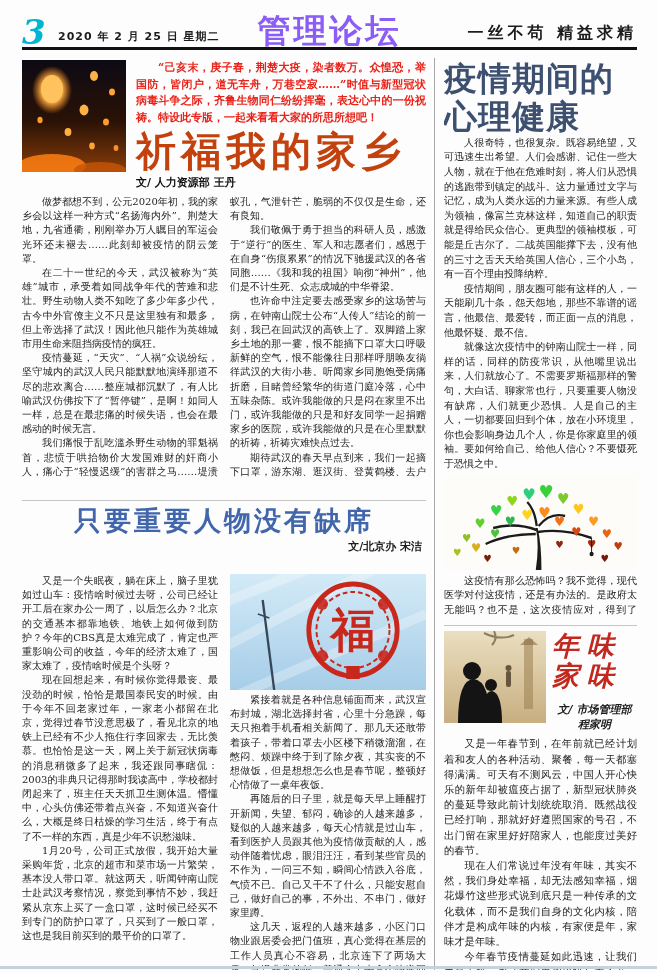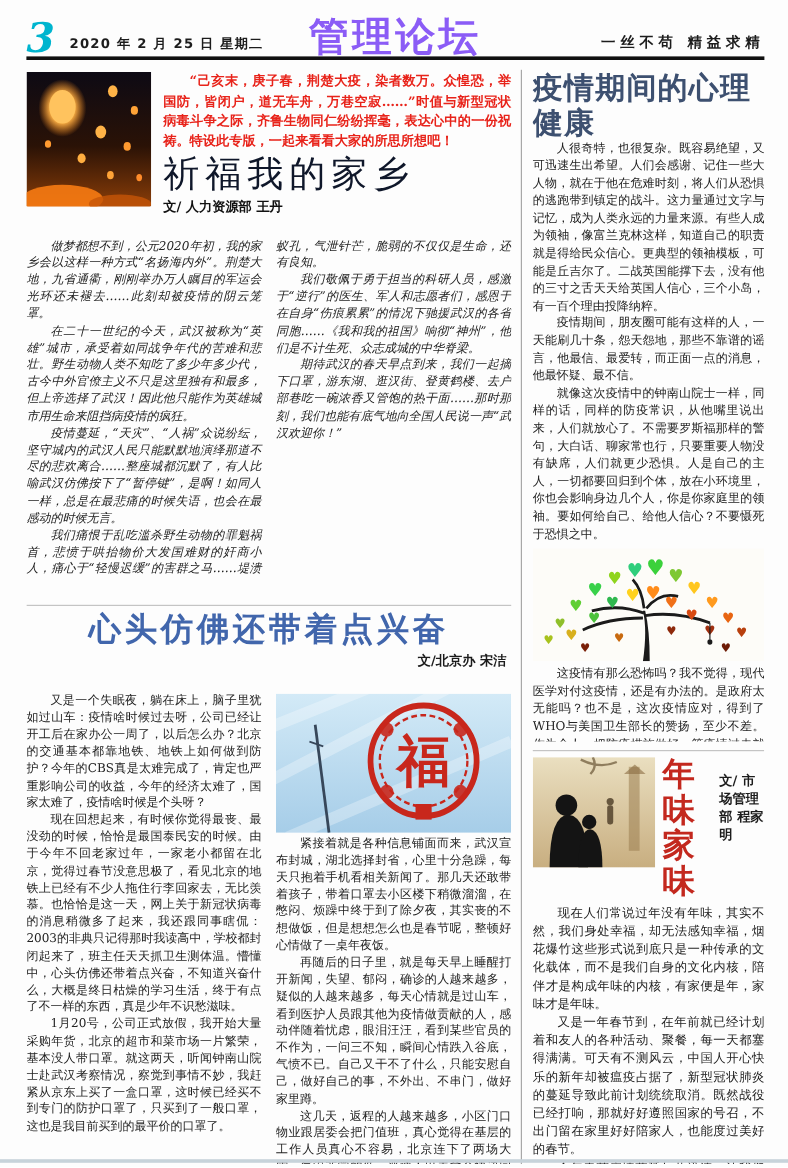--- a/index.html
+++ b/index.html
@@ -5,59 +5,59 @@
   * { margin:0; padding:0; box-sizing:border-box; }
   html,body { width:657px; background:#fff; }
   body { font-family:"DejaVu Sans", sans-serif; color:#1c1c1c; }
   .page { width:657px; height:973px; overflow:hidden; padding:6px 20px 0 22px; background:#fdfdfd; position:relative; }
 
   
   .masthead-row { position:relative; height:44px; border-bottom:3px solid #111; }
   .page-num { position:absolute; left:0; bottom:-2px; font-family:"DejaVu Serif", serif; font-style:italic; font-weight:bold; font-size:34px; color:#00b5cf; line-height:1; }
   .date { position:absolute; left:36px; bottom:3px; font-size:11px; font-weight:bold; letter-spacing:1px; }
   .masthead { position:absolute; left:50%; transform:translateX(-50%); bottom:0px; font-size:33px; font-weight:800; color:#8b5cf6; letter-spacing:3px; line-height:1; }
-  .slogan { position:absolute; right:0; bottom:3px; font-size:12px; font-weight:bold; letter-spacing:4px; }
+  .slogan { position:absolute; right:0; bottom:3px; font-size:16px; font-weight:bold; letter-spacing:4px; }
 
   
   .content { display:flex; margin-top:8px; height:912px; overflow:hidden; }
   .left-col { width:412px; padding-right:8px; }
   .right-col { flex:1; border-left:1px solid #a8a8a8; padding-left:9px; overflow:hidden; }
 
   
   .lanterns { float:left; width:104px; height:112px; margin:2px 10px 4px 0; display:block; }
   .quote { font-family:"DejaVu Serif", serif; color:#e8231a; font-weight:bold; font-size:11px; line-height:16.5px; text-align:justify; text-indent:2em; padding-top:2px; }
-  .a1-title { clear:none; font-size:30px; font-weight:400; color:#0f172a; letter-spacing:5px; line-height:1.05; margin-top:4px; }
+  .a1-title { clear:none; font-size:40px; font-weight:700; color:#c2410c; letter-spacing:5px; line-height:1.05; margin-top:4px; }
   .byline { text-align:left; font-size:11px; font-weight:bold; color:#111; padding:3px 8px 2px 0; }
 
   .body-cols { clear:both; column-count:2; column-gap:12px; column-fill:auto; overflow:hidden;
                font-family:"DejaVu Serif", serif; font-size:10px; line-height:14.2px; text-align:justify; color:#222; }
   .body-cols p { text-indent:2em; }
-  .a1-body { height:298px; margin-top:17px;font-style:italic; }
+  .a1-body { height:298px; margin-top:3px; }
 
   .section-sep { border:none; border-top:1px solid #c4c4c4; margin:7px 0 5px; }
 
   .a3-head { position:relative; height:46px; }
   .a3-title { text-align:center; font-size:27px; font-weight:800; color:#4166ac; letter-spacing:3px; line-height:1.1; }
   .a3-byline { position:absolute; right:4px; bottom:-2px; font-size:11px; font-weight:bold; background:transparent; }
   .a3-body { height:404px; margin-top:22px; }
   .fu-img { width:100%; height:116px; display:block; margin:3px 0; break-inside:avoid; }
 
   
-  .a2-title { font-size:25px; font-weight:800; color:#3d5070; letter-spacing:1px; line-height:1.15; margin-top:2px; }
+  .a2-title { font-size:33px; font-weight:800; color:#3d5070; letter-spacing:1px; line-height:1.15; margin-top:2px; }
   .r-byline { text-align:right; font-size:11px; font-weight:bold; padding:3px 4px 3px 0; }
   .r-body { font-family:"DejaVu Serif", serif; font-size:10px; line-height:14.6px; text-align:justify; color:#222; }
   .r-body p { text-indent:2em; }
   .tree-img { width:100%; height:94px; display:block; margin:4px 0; }
   .a2-wrap { height:560px; overflow:hidden; }
 
   .a4-head { display:flex; margin-top:4px; }
   .silhouette { width:102px; height:92px; flex:0 0 102px; display:block; }
-  .a4-titlebox { flex:1; padding-left:6px; display:flex; flex-direction:row; justify-content:center; }
+  .a4-titlebox { flex:1; padding-left:6px; display:flex; flex-direction:column; justify-content:center;font-style:italic; }
   .a4-title { font-family:"DejaVu Serif", serif; font-size:27px; font-weight:800; color:#c3281e; letter-spacing:8px; line-height:1.1; }
-  .a4-byline { text-align:left; font-size:11px; font-weight:bold; margin-top:12px; }
+  .a4-byline { text-align:center; font-size:11px; font-weight:bold; margin-top:12px; }
   .a4-body { font-family:"DejaVu Serif", serif; font-size:10.3px; line-height:15.2px; text-align:justify; color:#222; height:292px; overflow:hidden; margin-top:4px; }
   .a4-body p { text-indent:2em; }
 
   .bottom-line { position:absolute; left:0; right:0; bottom:4px; height:3px; background:#c7d3da; }
 </style>
 </head>
 <body>
 
 <div class="page">
 
@@ -104,28 +104,29 @@
 
       <h2 class="a1-title">祈福我的家乡</h2>
       <div class="byline">文/ 人力资源部  王丹</div>
 
       <div class="body-cols a1-body">
         <p>做梦都想不到，公元2020年初，我的家乡会以这样一种方式“名扬海内外”。荆楚大地，九省通衢，刚刚举办万人瞩目的军运会光环还未褪去……此刻却被疫情的阴云笼罩。</p>
         <p>在二十一世纪的今天，武汉被称为“英雄”城市，承受着如同战争年代的苦难和悲壮。野生动物人类不知吃了多少年多少代，古今中外官僚主义不只是这里独有和最多，但上帝选择了武汉！因此他只能作为英雄城市用生命来阻挡病疫情的疯狂。</p>
         <p>疫情蔓延，“天灾”、“人祸”众说纷纭，坚守城内的武汉人民只能默默地演绎那道不尽的悲欢离合……整座城都沉默了，有人比喻武汉仿佛按下了“暂停键”，是啊！如同人一样，总是在最悲痛的时候失语，也会在最感动的时候无言。</p>
         <p>我们痛恨于乱吃滥杀野生动物的罪魁祸首，悲愤于哄抬物价大发国难财的奸商小人，痛心于“轻慢迟缓”的害群之马……堤溃蚁孔，气泄针芒，脆弱的不仅仅是生命，还有良知。</p>
         <p>我们敬佩于勇于担当的科研人员，感激于“逆行”的医生、军人和志愿者们，感恩于在自身“伤痕累累”的情况下驰援武汉的各省同胞……《我和我的祖国》响彻“神州”，他们是不计生死、众志成城的中华脊梁。</p>
+        <p>也许命中注定要去感受家乡的这场苦与病，在钟南山院士公布“人传人”结论的前一刻，我已在回武汉的高铁上了。双脚踏上家乡土地的那一霎，恨不能摘下口罩大口呼吸新鲜的空气，恨不能像往日那样呼朋唤友徜徉武汉的大街小巷。听闻家乡同胞饱受病痛折磨，目睹曾经繁华的街道门庭冷落，心中五味杂陈。或许我能做的只是闷在家里不出门，或许我能做的只是和好友同学一起捐赠家乡的医院，或许我能做的只是在心里默默的祈祷，祈祷灾难快点过去。</p>
         <p>期待武汉的春天早点到来，我们一起摘下口罩，游东湖、逛汉街、登黄鹤楼、去户部巷吃一碗浓香又管饱的热干面……那时那刻，我们也能有底气地向全国人民说一声“武汉欢迎你！”</p>
 
       </div>
 
       <hr class="section-sep">
 
       <div class="a3-head">
-        <div class="a3-title">心头仿佛还带着点兴奋</div>
+        <div class="a3-title">只要重要人物没有缺席</div>
         <div class="a3-byline">文/北京办  宋洁</div>
       </div>
 
       <div class="body-cols a3-body">
         <p>又是一个失眠夜，躺在床上，脑子里犹如过山车：疫情啥时候过去呀，公司已经让开工后在家办公一周了，以后怎么办？北京的交通基本都靠地铁、地铁上如何做到防护？今年的CBS真是太难完成了，肯定也严重影响公司的收益，今年的经济太难了，国家太难了，疫情啥时候是个头呀？</p>
         <p>现在回想起来，有时候你觉得最丧、最没劲的时候，恰恰是最国泰民安的时候。由于今年不回老家过年，一家老小都留在北京，觉得过春节没意思极了，看见北京的地铁上已经有不少人拖住行李回家去，无比羡慕。也恰恰是这一天，网上关于新冠状病毒的消息稍微多了起来，我还跟同事瞎侃：2003的非典只记得那时我读高中，学校都封闭起来了，班主任天天抓卫生测体温。懵懂中，心头仿佛还带着点兴奋，不知道兴奋什么，大概是终日枯燥的学习生活，终于有点了不一样的东西，真是少年不识愁滋味。</p>
         <p>1月20号，公司正式放假，我开始大量采购年货，北京的超市和菜市场一片繁荣，基本没人带口罩。就这两天，听闻钟南山院士赴武汉考察情况，察觉到事情不妙，我赶紧从京东上买了一盒口罩，这时候已经买不到专门的防护口罩了，只买到了一般口罩，这也是我目前买到的最平价的口罩了。</p>
         <svg class="fu-img" viewBox="0 0 204 116" preserveAspectRatio="none">
           <defs>
             <linearGradient id="sky" x1="0" y1="0" x2="0" y2="1">
@@ -219,22 +220,22 @@
           <circle cx="47" cy="54" r="6" fill="#141414"></circle>
           <path d="M38 92 Q38 60 48 60 Q58 62 58 92 Z" fill="#141414"></path>
         </svg>
         <div class="a4-titlebox">
           <div class="a4-title">年味家味</div>
           <div class="a4-byline">文/ 市场管理部  程家明</div>
         </div>
       </div>
 
       <div class="a4-body">
+        <p>又是一年春节到，在年前就已经计划着和友人的各种活动、聚餐，每一天都塞得满满。可天有不测风云，中国人开心快乐的新年却被瘟疫占据了，新型冠状肺炎的蔓延导致此前计划统统取消。既然战役已经打响，那就好好遵照国家的号召，不出门留在家里好好陪家人，也能度过美好的春节。</p>
         <p>现在人们常说过年没有年味，其实不然，我们身处幸福，却无法感知幸福，烟花爆竹这些形式说到底只是一种传承的文化载体，而不是我们自身的文化内核，陪伴才是构成年味的内核，有家便是年，家味才是年味。</p>
-        <p>又是一年春节到，在年前就已经计划着和友人的各种活动、聚餐，每一天都塞得满满。可天有不测风云，中国人开心快乐的新年却被瘟疫占据了，新型冠状肺炎的蔓延导致此前计划统统取消。既然战役已经打响，那就好好遵照国家的号召，不出门留在家里好好陪家人，也能度过美好的春节。</p>
         <p>今年春节疫情蔓延如此迅速，让我们手足无措，也让我们更加珍惜与家人在一起的时光，如果没有这场疫情，你还会在家好好陪伴家人吗？季羡林先生有一篇散文《永久的悔》，文中他谈到此生后悔的事情俯拾皆是。但要选其中最深切、最真实、最难忘的悔，也就是永久的悔，那就是“不该离开故乡，离开母亲”。而龙应台在《目送》中提到，父女母子关系意味着你和他的缘分就是今生今世不断地在目送他的背影渐行渐远，而他会用背影默默告诉你：“不必追”。我十分不认同此种理念，不能不必追，还要趁早追，用力追。</p>
 
       </div>
     </aside>
   </div>
 
   <div class="bottom-line"></div>
 </div>
 
 </body></html>

